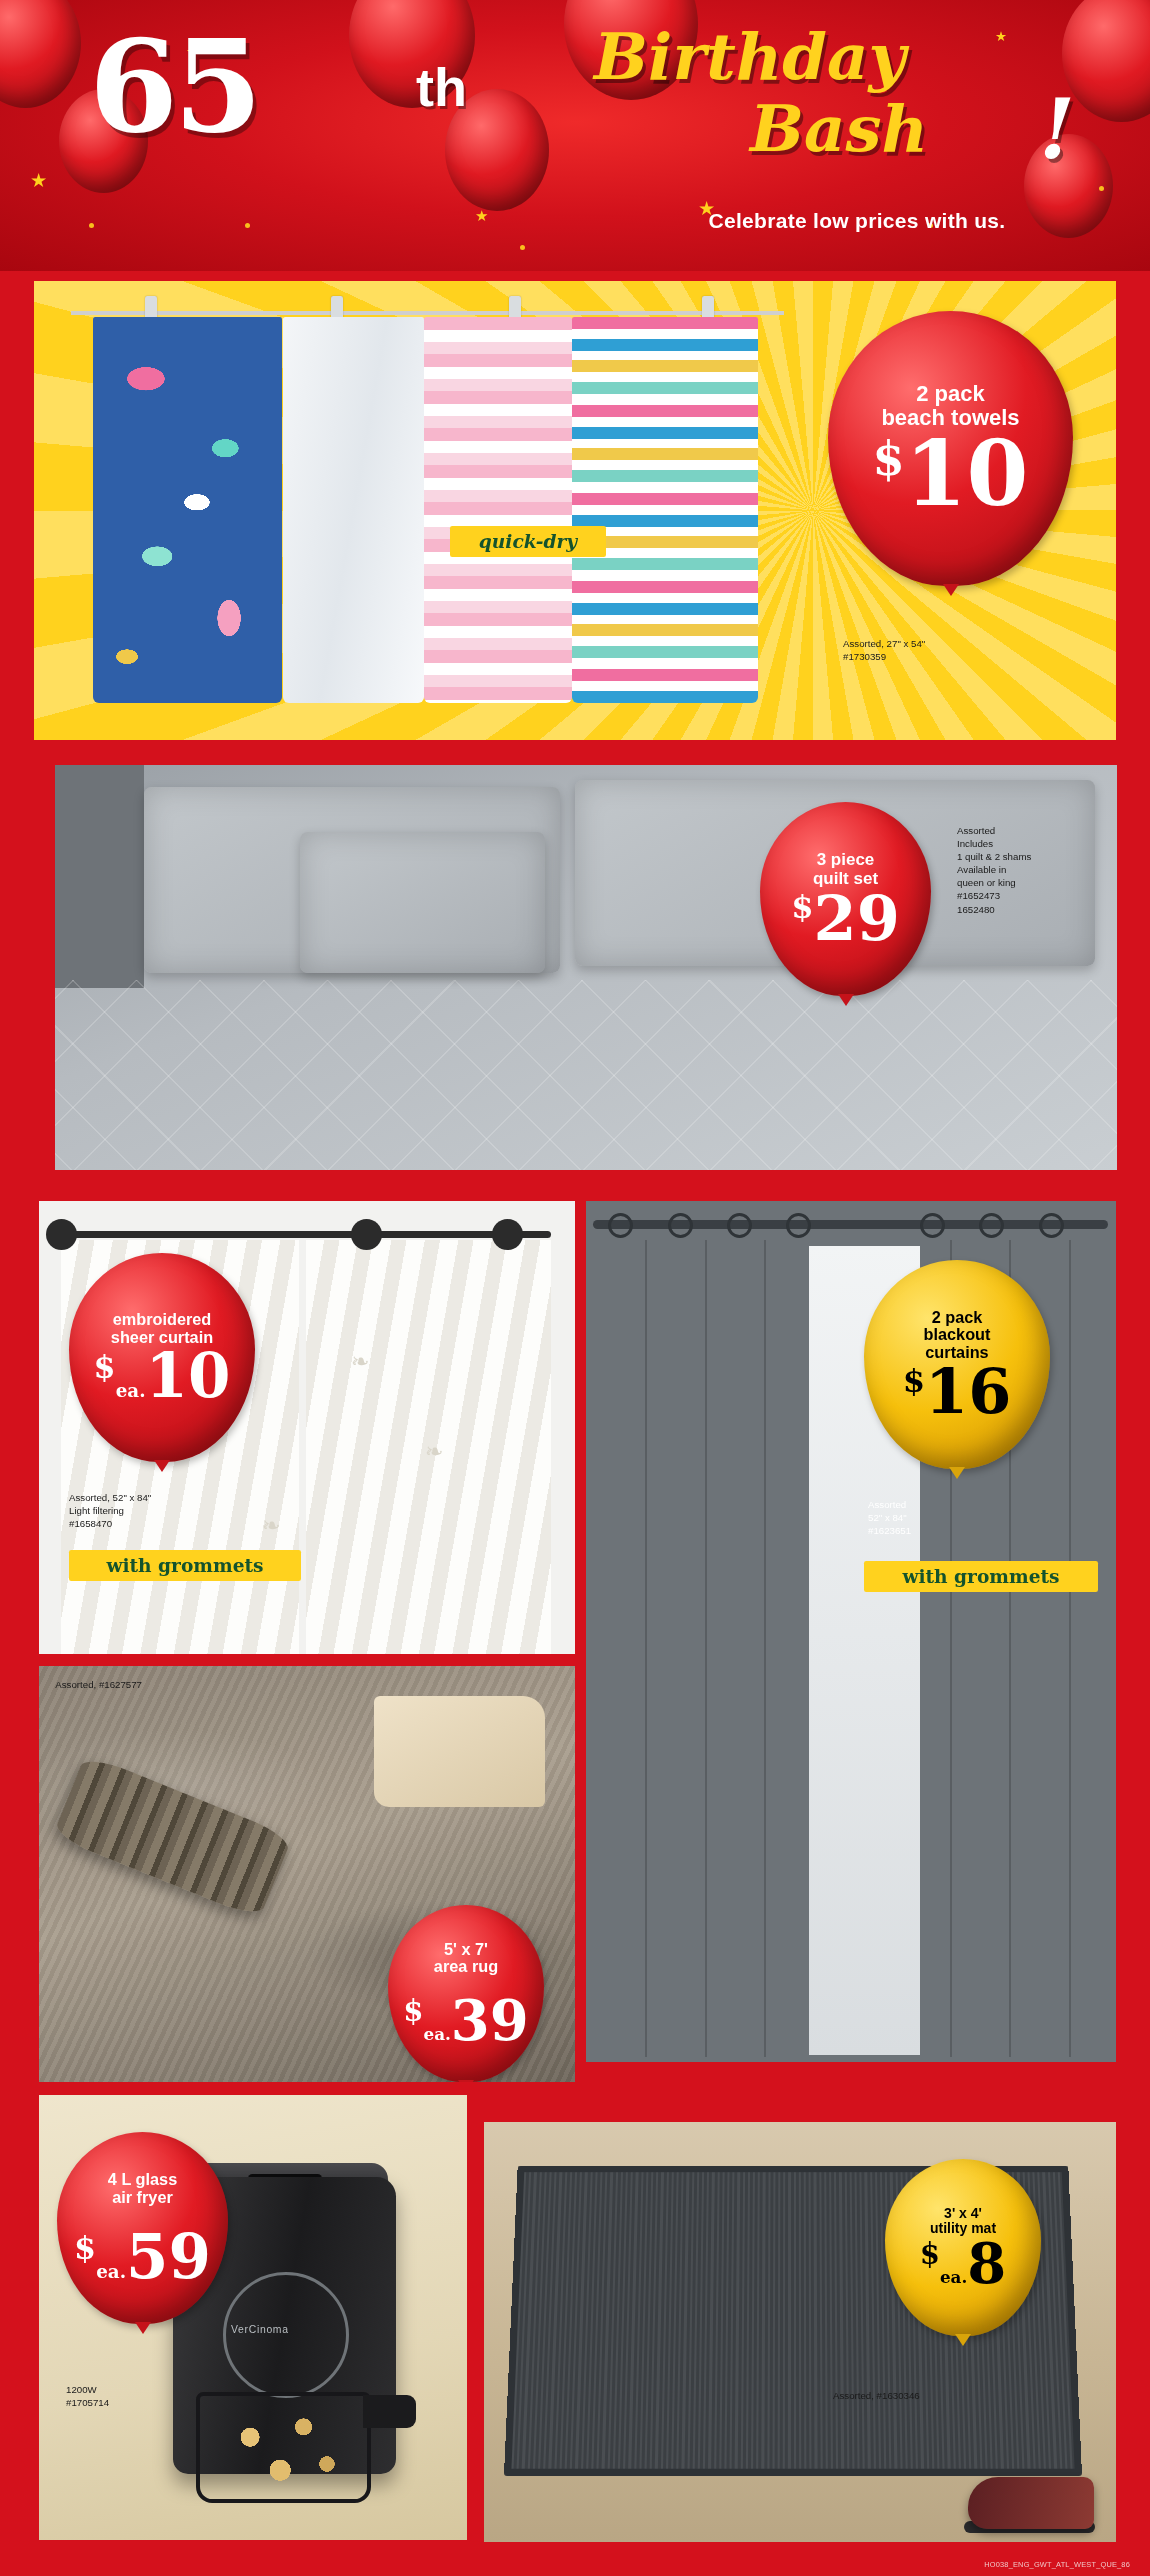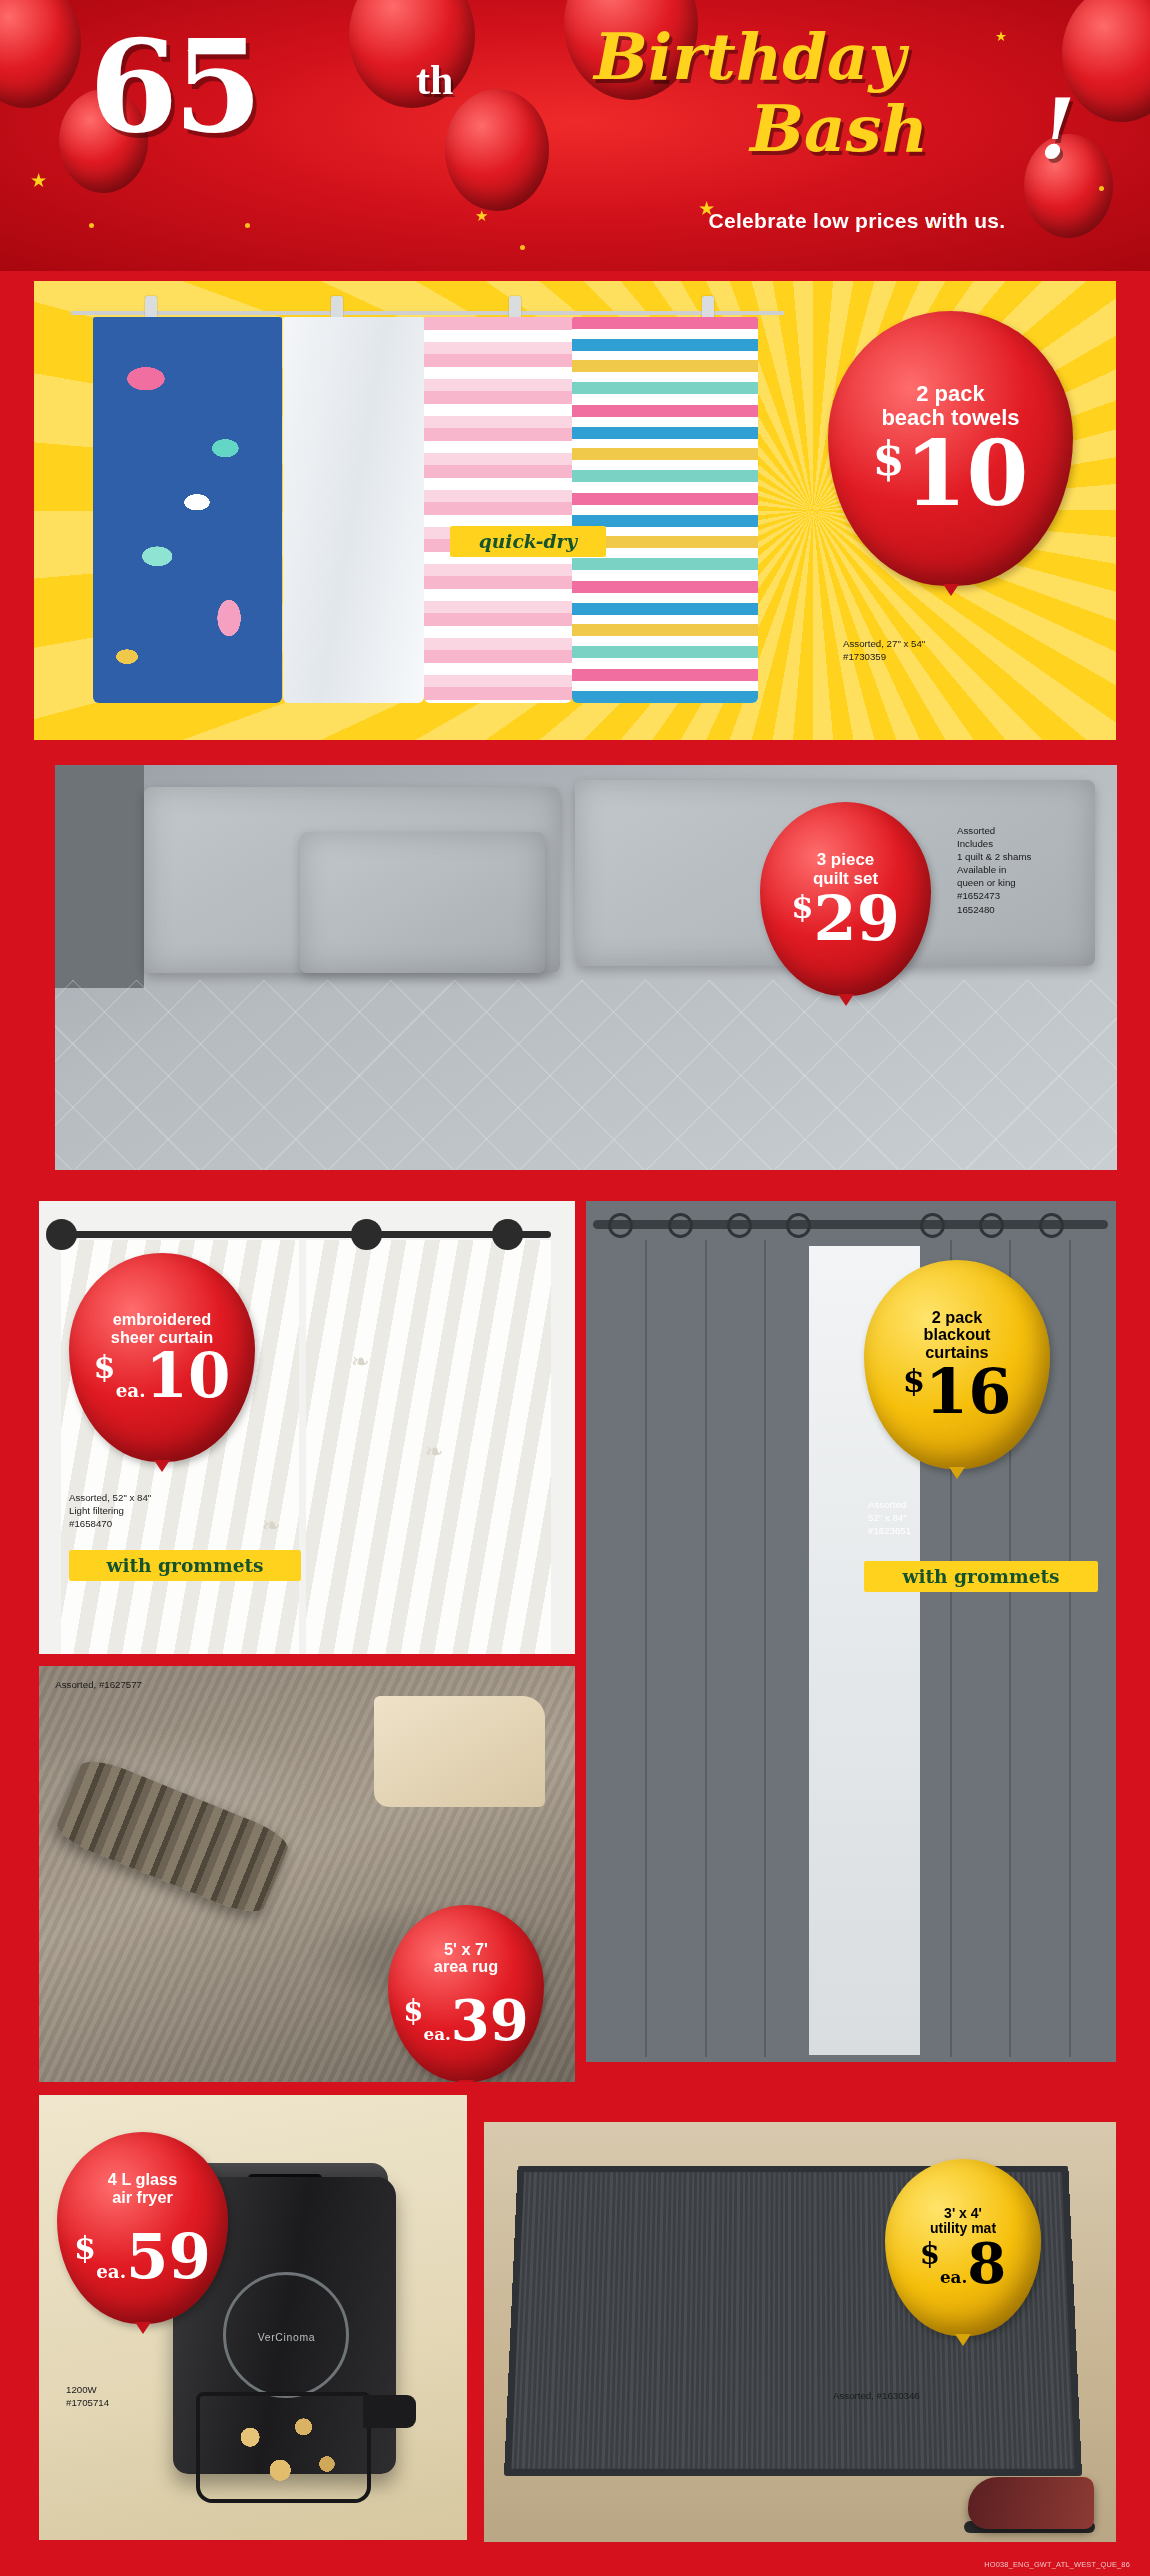--- a/index.html
+++ b/index.html
@@ -51,23 +51,23 @@
     font-weight: bold;
     font-size: 128px;
     color: #ffffff;
     letter-spacing: -4.5px;
     text-shadow: 3.7px 4.5px 0 rgba(0,0,0,.35);
     line-height: 1;
   }
   .th {
     position: absolute;
     left: 416px; top: 56px;
-    font-family: Liberation Serif, serif;
-    font-weight: bold;
-    font-size: 42px;
+    font-family: Liberation Sans, sans-serif;
+    font-weight: bold;
+    font-size: 54px;
     color: #ffffff;
     text-shadow: 2.2px 3px 0 rgba(0,0,0,.35);
   }
   .bday1 {
     position: absolute;
     left: 594px; top: 25px;
     font-family: "DejaVu Serif", serif;
     font-weight: bold;
     font-style: italic;
     font-size: 64px;
@@ -246,22 +246,22 @@
   .fryer-body { position:absolute; left: 134px; top: 82px; width: 223px; height: 297px;
     background: linear-gradient(100deg,#3a3a3c,#1b1b1d 50%,#2e2e30);
     border-radius: 19.3px 19.3px 15px 15px; box-shadow: 0 10.4px 19.3px rgba(0,0,0,.35); }
   .fryer-top { position:absolute; left: 141px; top: 68px; width: 208px; height: 49px;
     background: linear-gradient(180deg,#4a4a4d,#232326); border-radius: 16.3px; }
   .fryer-screen { position:absolute; left: 209px; top: 79px; width: 74px; height: 25px;
     background:#0c0c0d; border-radius:4.5px; color:#cfd4d8; font-size: 12.6px; text-align:center; line-height:25px;
     font-family:"DejaVu Sans Mono", monospace; }
   .fryer-ring { position:absolute; left: 184px; top: 177px; width: 126px; height: 126px;
     border: 3px solid #6f7478; border-radius: 50%; }
-  .fryer-brand { position:absolute; left: 192px; top: 229px; width: 111px; text-align:center;
-    color:#b9bec2; font-size: 10.4px; letter-spacing: 0.7px; margin-top: 8px; }
+  .fryer-brand { position:absolute; left: 192px; top: 229px; width: 111px; 
+    color:#b9bec2; font-size: 10.4px; letter-spacing: 0.7px; }
   .fryer-basket { position:absolute; left: 157px; top: 297px; width: 175px; height: 111px;
     background: linear-gradient(180deg, rgba(220,190,120,.95), rgba(150,110,50,.95));
     border-radius: 7.4px 7.4px 16.3px 16.3px; border: 4.5px solid #17171a;
     background-image: radial-gradient(circle 13.4px at 30% 40%, #e7c377 0 70%, transparent 71%),
                       radial-gradient(circle 12px at 62% 30%, #d9b263 0 70%, transparent 71%),
                       radial-gradient(circle 15px at 48% 72%, #e2bd6e 0 70%, transparent 71%),
                       radial-gradient(circle 11px at 76% 66%, #cfa85a 0 70%, transparent 71%); }
   .fryer-handle { position:absolute; left: 324px; top: 300px; width: 53px; height: 33px;
     background:#1b1b1d; border-radius: 0 9px 9px 0; }
 

